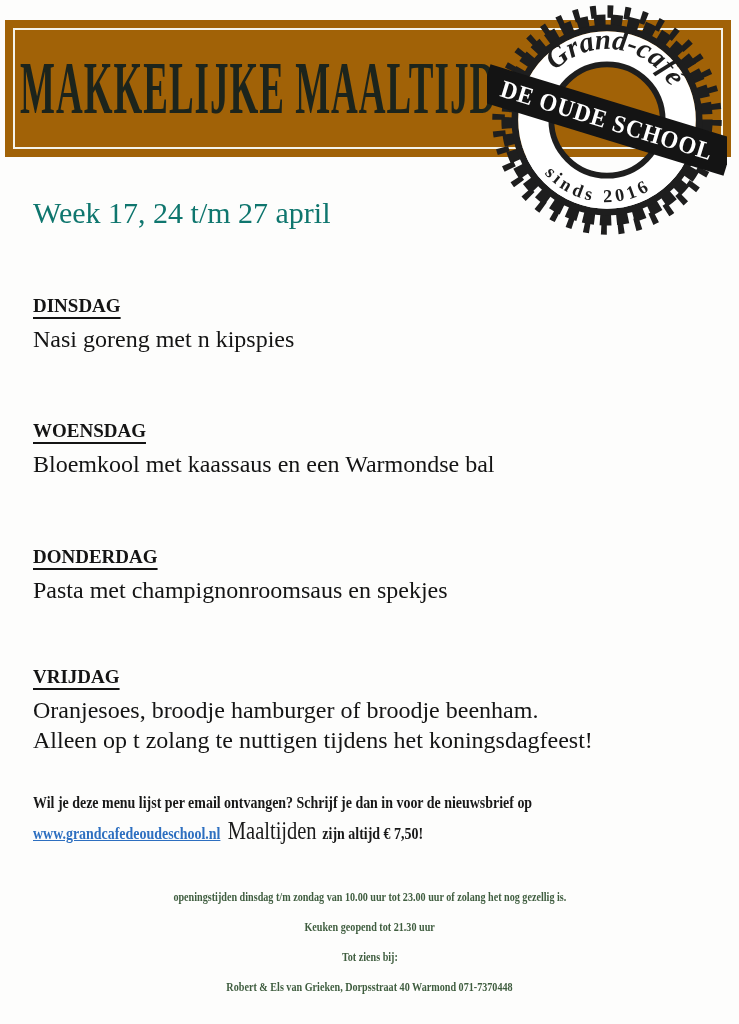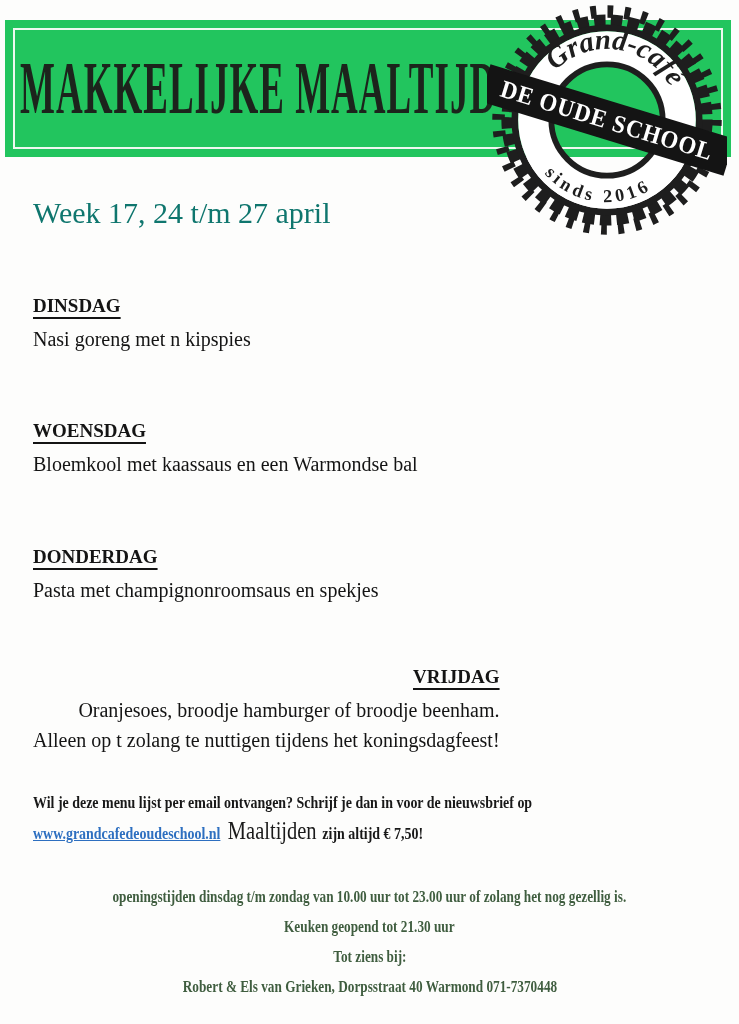--- a/index.html
+++ b/index.html
@@ -3,57 +3,57 @@
 <meta charset="utf-8">
 <style>
   html,body{margin:0;padding:0;}
   .page{
     position:relative; width:739px; height:1024px; overflow:hidden;
     background:#fdfdfc; font-family:"Liberation Serif", serif; color:#1a1a1a;
   }
   
   .banner{
     position:absolute; left:5px; top:20px; width:726px; height:137px;
-    background:#22c55e; display:flex; align-items:center;
+    background:#a16207; display:flex; align-items:center;
   }
   .banner::after{
     content:""; position:absolute; inset:8px; border:2px solid rgba(250,252,248,.95);
     pointer-events:none;
   }
   .banner-title{
     padding-left:30px; font-size:74px; font-weight:bold; letter-spacing:2px;
     color:#1c241c; white-space:nowrap;
     transform:scaleX(0.5); transform-origin:left center;
   }
   
   .stamp{ position:absolute; left:487px; top:0px; width:240px; height:240px; }
   
   .week-line{ position:absolute; left:33px; top:196px; font-size:30px; color:#0f766e; }
   
   .day-section{ position:absolute; left:33px; }
   .day-heading{
     margin:0; font-size:19px; font-weight:bold; color:#141414;
     text-decoration:underline; text-decoration-thickness:2px; text-underline-offset:5px;
   }
-  .meal-line{ margin:7px 0 0 0; font-size:20px; color:#141414; line-height:30px; }
+  .meal-line{ margin:7px 0 0 0; font-size:24px; color:#141414; line-height:30px; }
   .sec-dinsdag{ top:295px; } .sec-woensdag{ top:420px; }
-  .sec-donderdag{ top:546px; } .sec-vrijdag{ top:666px;text-align:right; }
+  .sec-donderdag{ top:546px; } .sec-vrijdag{ top:666px; }
   
   .newsletter{
     position:absolute; left:33px; top:793px; width:820px;
     transform:scaleX(0.82); transform-origin:top left;
   }
   .newsletter-prompt{ margin:0; font-size:17px; font-weight:bold; color:#181818; }
   .newsletter-line2{ margin:4px 0 0 0; }
   .site-link{ font-size:17px; font-weight:bold; color:#2d6fc0; text-decoration:underline; }
   .meals-word{ font-size:25px; color:#1a1a1a; margin-left:9px; }
   .price-text{ font-size:17px; font-weight:bold; color:#181818; margin-left:7px; }
   
   .footer{ position:absolute; left:0; top:882px; width:739px; text-align:center; color:#3f5d3f; }
-  .footer-line{ height:30px; line-height:30px; font-size:17px; font-weight:bold; }
+  .footer-line{ height:30px; line-height:30px; font-size:13px; font-weight:bold; }
   .footer-line > span{ display:inline-block; transform:scaleX(0.78); transform-origin:center; white-space:nowrap; }
 </style>
 </head>
 <body>
 
 <div class="page">
 
   <div class="banner">
     <div class="banner-title">MAKKELIJKE MAALTIJD</div>
   </div>

